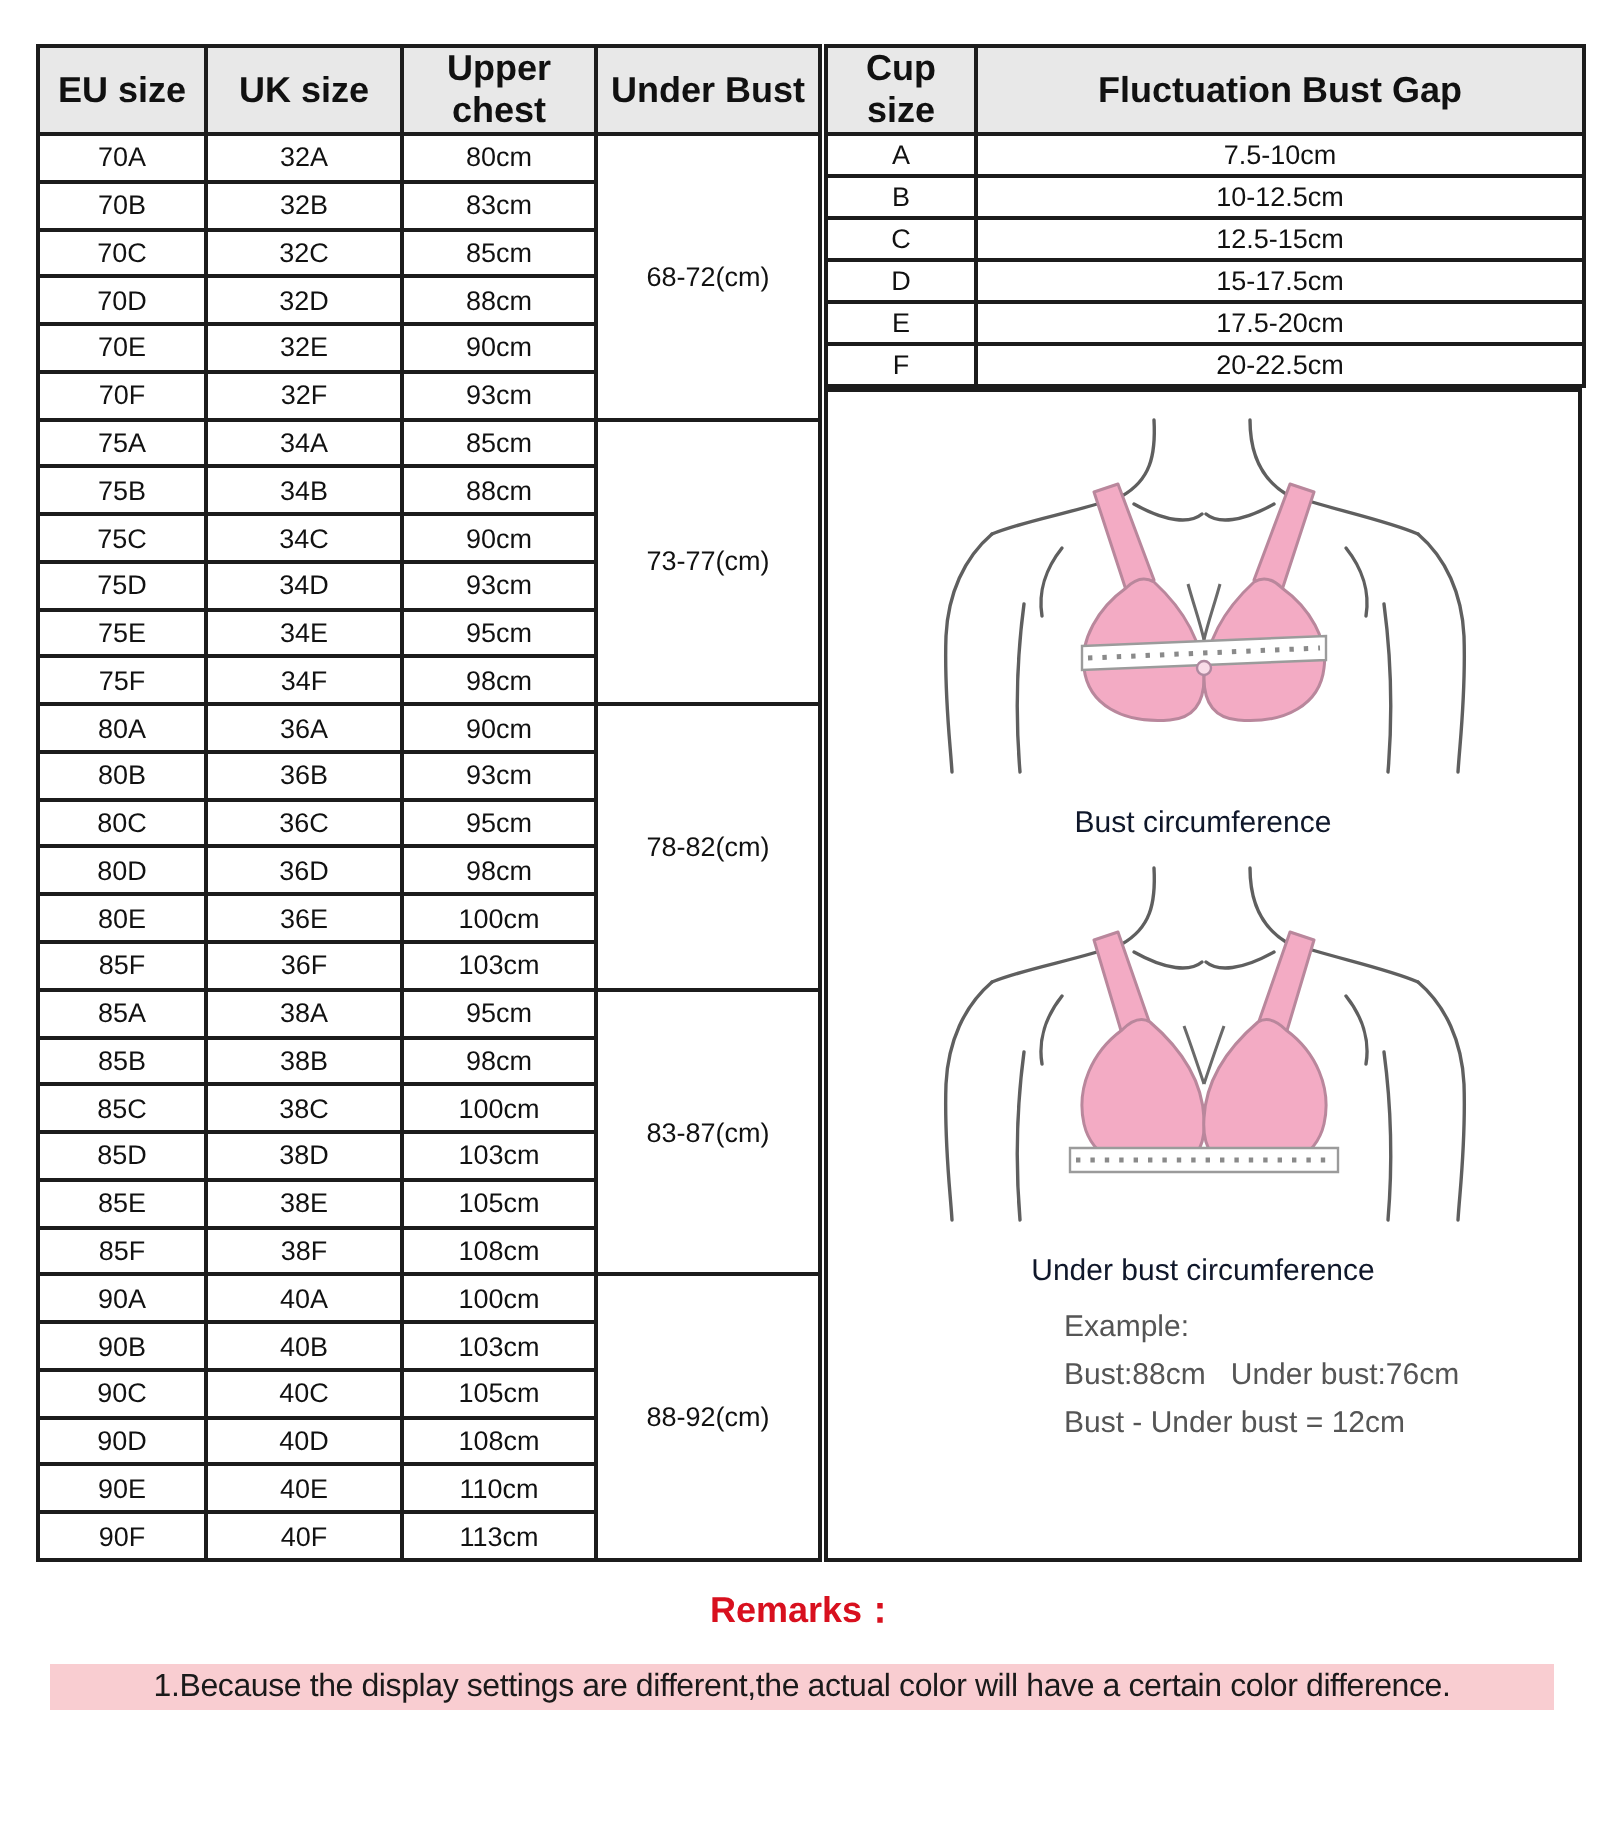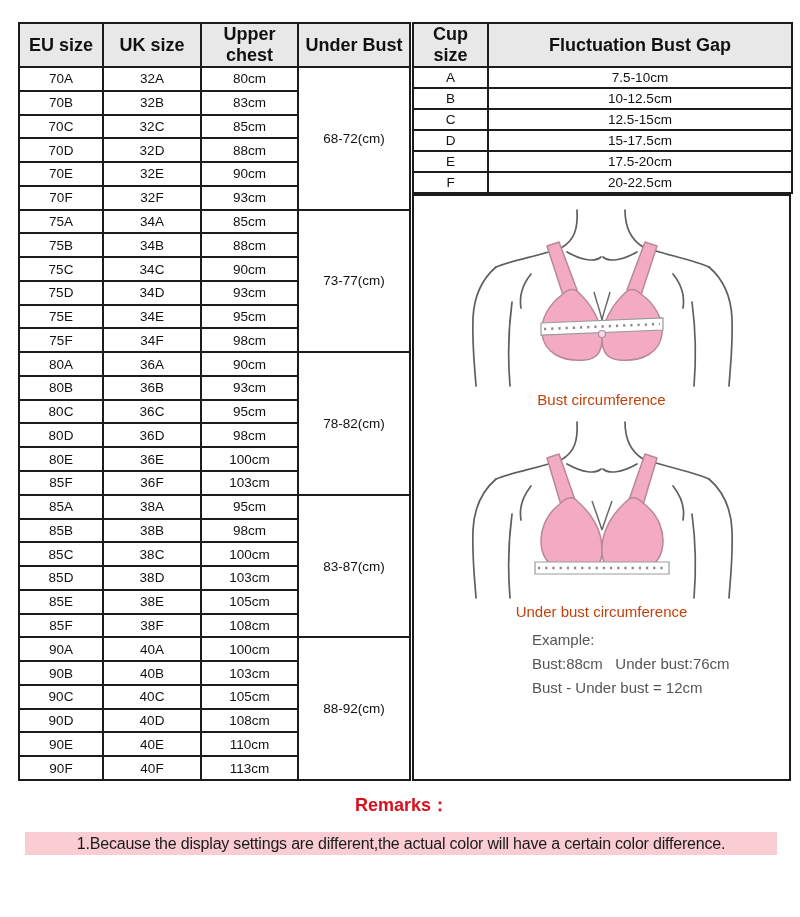--- a/index.html
+++ b/index.html
@@ -21,21 +21,21 @@
   .cup-table  { left:412px; top:22px; width:379px; height:172px; }
   .cup-table td { font-size:13.5px; }
 
   
   .info-box {
     position:absolute; left:412px; top:194px; width:379px; height:587px;
     border:2px solid #1c1c1c; box-sizing:border-box; text-align:center;
   }
   .diagram { margin-top:8px; }
   .diagram svg { display:block; margin:0 auto; }
-  .caption { font-size:15px; color:#c2410c; margin-top:1px; }
+  .caption { font-size:15px; color:#0f172a; margin-top:13px; }
   .example {
     margin:8px 0 0 118px; text-align:left; font-size:15px; color:#555;
     line-height:24px; white-space:pre-wrap;
   }
 
   
   .remarks { position:absolute; left:25px; top:793px; width:752px;text-align:center; }
   .remarks-title {
     color:#d8101e; font-weight:bold; font-size:18px;
     margin:0 0 15px 2px;

